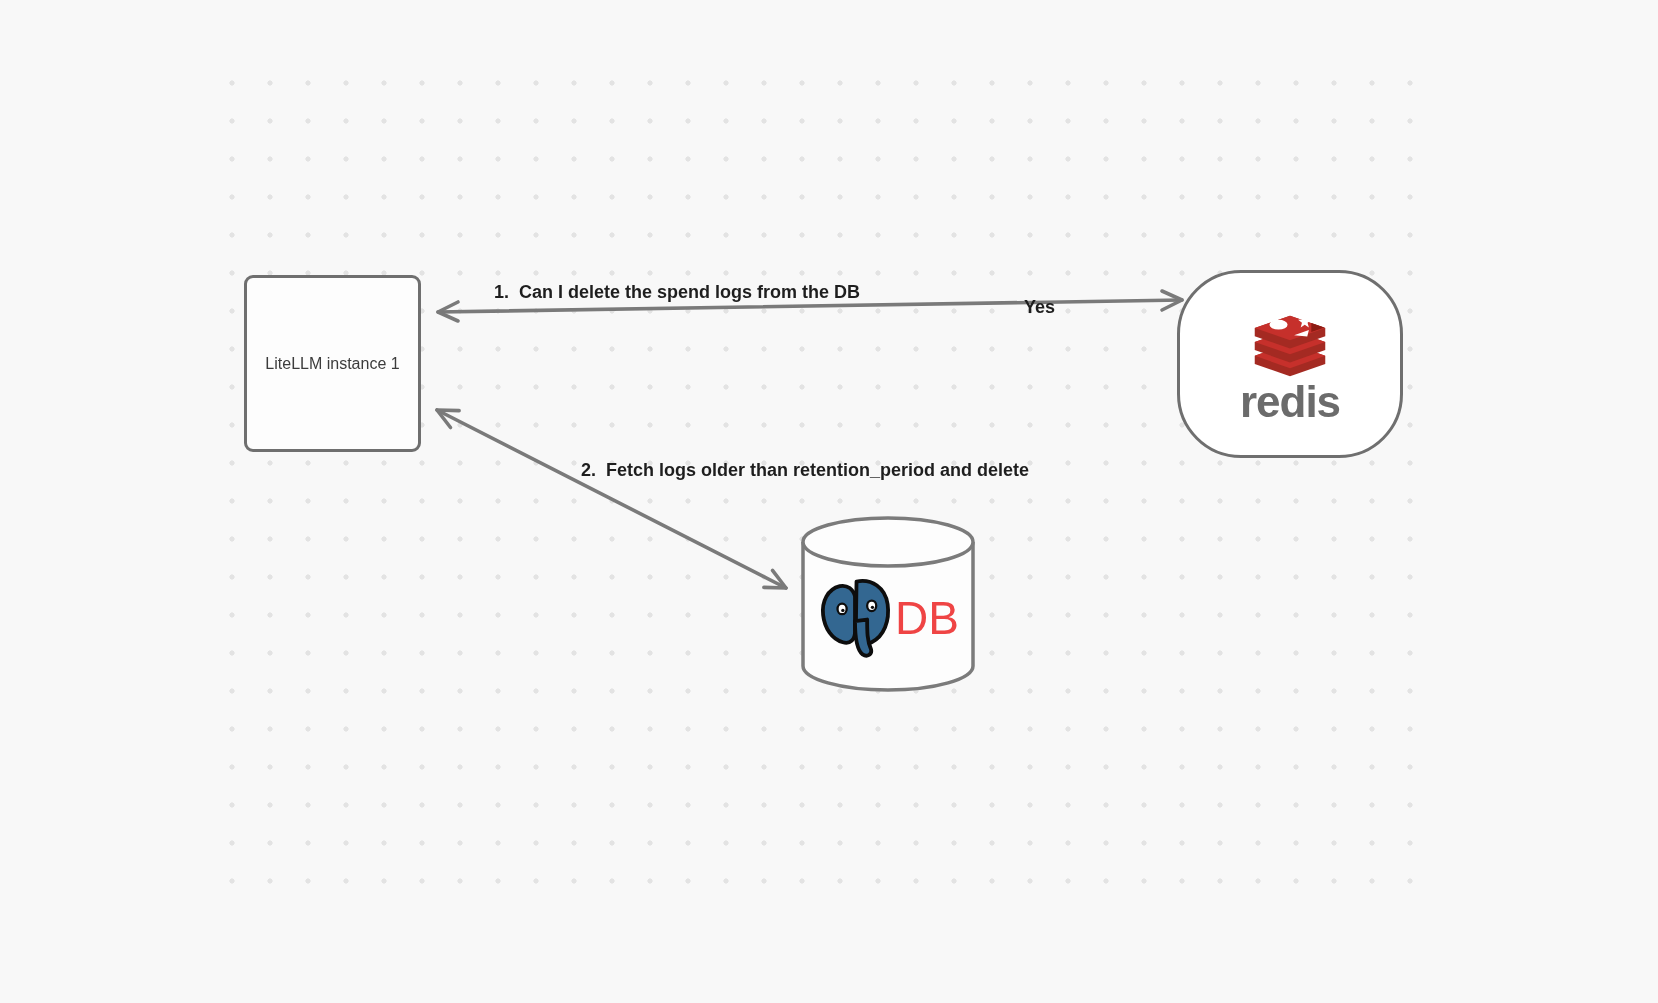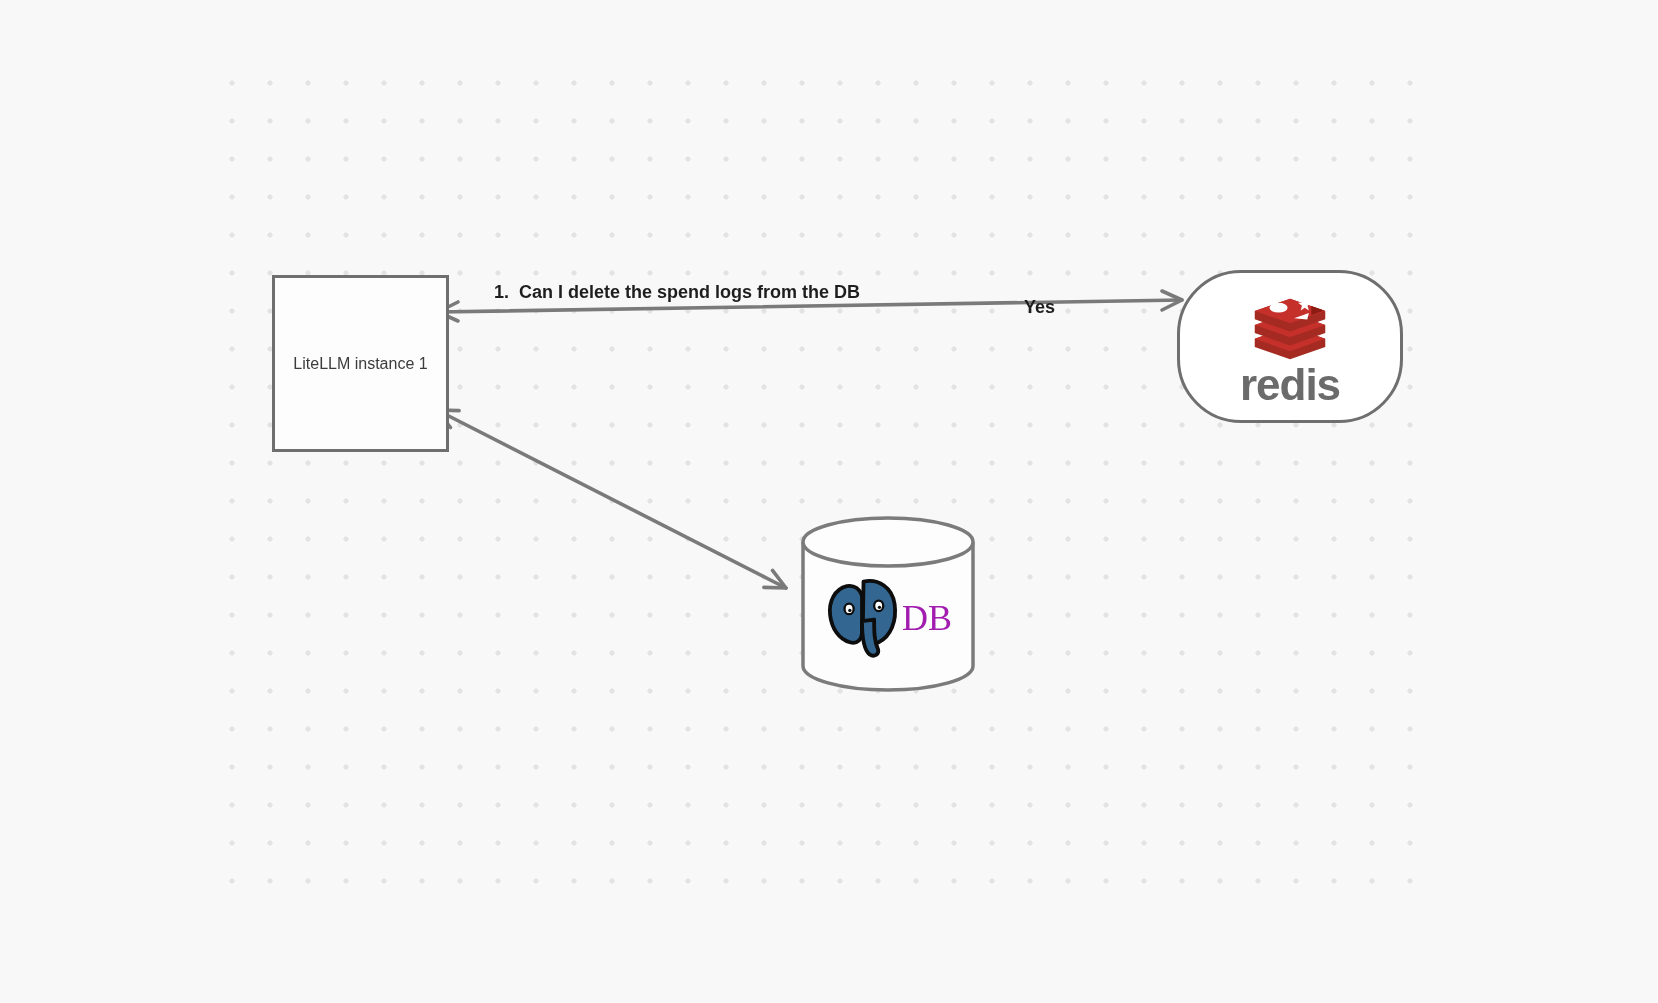--- a/index.html
+++ b/index.html
@@ -18,30 +18,30 @@
     pointer-events:none;
   }
 
   svg.arrows { position:absolute; left:0; top:0; width:1658px; height:1003px; }
   .arrow line, .arrow polyline {
     stroke:#7a7a7a; stroke-width:3.6; fill:none;
     stroke-linecap:round; stroke-linejoin:round;
   }
 
   .box {
-    position:absolute; left:272px; width:177px; height:177px;
+    position:absolute; left:244px; width:177px; height:177px;
     box-sizing:border-box;
     background:#fdfdfd;
-    border:3.5px solid #6f6f6f; border-radius:0;
+    border:3.5px solid #6f6f6f; border-radius:9px;
     display:flex; align-items:center; justify-content:center;
     color:#3c3c3c; font-size:16px;
   }
 
   .redis-node {
-    position:absolute; left:1177px; top:270px; width:226px; height:153px;
+    position:absolute; left:1177px; top:270px; width:226px; height:188px;
     box-sizing:border-box;
     background:#ffffff;
     border:3.5px solid #6f6f6f; border-radius:64px;
     display:flex; flex-direction:column; align-items:center; justify-content:center;
     padding-top:10px;
   }
   .redis-logo { width:82px; height:64px; display:block; }
   .redis-word {
     font-size:44px; font-weight:700; color:#6b6b6b;
     letter-spacing:-1px; line-height:1; margin-top:2px;
@@ -49,21 +49,21 @@
 
   .db-node { position:absolute; left:799px; top:514px; width:178px; height:180px; }
   .cyl { position:absolute; left:0; top:0; width:178px; height:180px; }
   .cyl-body { fill:#fdfdfd; stroke:#7b7b7b; stroke-width:3.5; }
   .cyl-top  { fill:#fdfdfd; stroke:#7b7b7b; stroke-width:3.5; }
   .db-content {
     position:absolute; left:8px; top:56px; width:162px; height:96px;
     display:flex; align-items:center; justify-content:center;
   }
   .pg { width:76px; height:82px; display:block; margin-right:2px; }
-  .db-label { font-size:36px; font-weight:500; color:#a21caf; line-height:1;font-family:Liberation Serif, serif; }
+  .db-label { font-size:46px; font-weight:500; color:#ef4444; line-height:1; }
 
   .edge-label {
     position:absolute;
     font-size:18px; font-weight:700; color:#1e1e1e;
     line-height:1; white-space:pre;
   }
 </style>
 </head>
 <body>
 
@@ -130,14 +130,15 @@
         <circle cx="73" cy="40" r="2.2" fill="#0d0d0d"></circle>
       </svg>
       <span class="db-label">DB</span>
     </div>
   </div>
 
   <div class="edge-label" style="left:494px; top:283px">1.  Can I delete the spend logs from the DB</div>
 
   <div class="edge-label" style="left:1024px; top:298px">Yes</div>
 
+  <div class="edge-label" style="left:581px; top:461px">2.  Fetch logs older than retention_period and delete</div>
 
 </div>
 
 </body></html>

